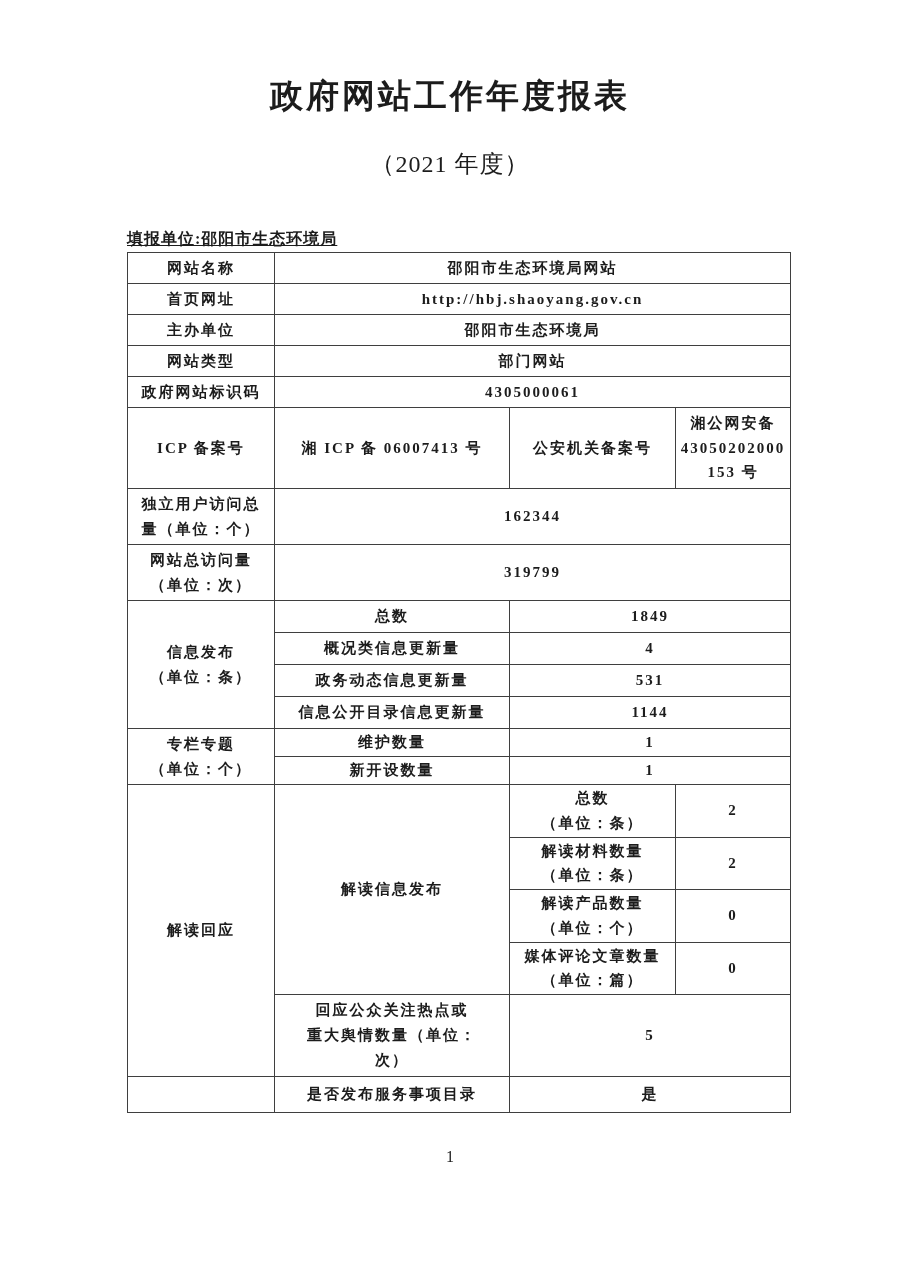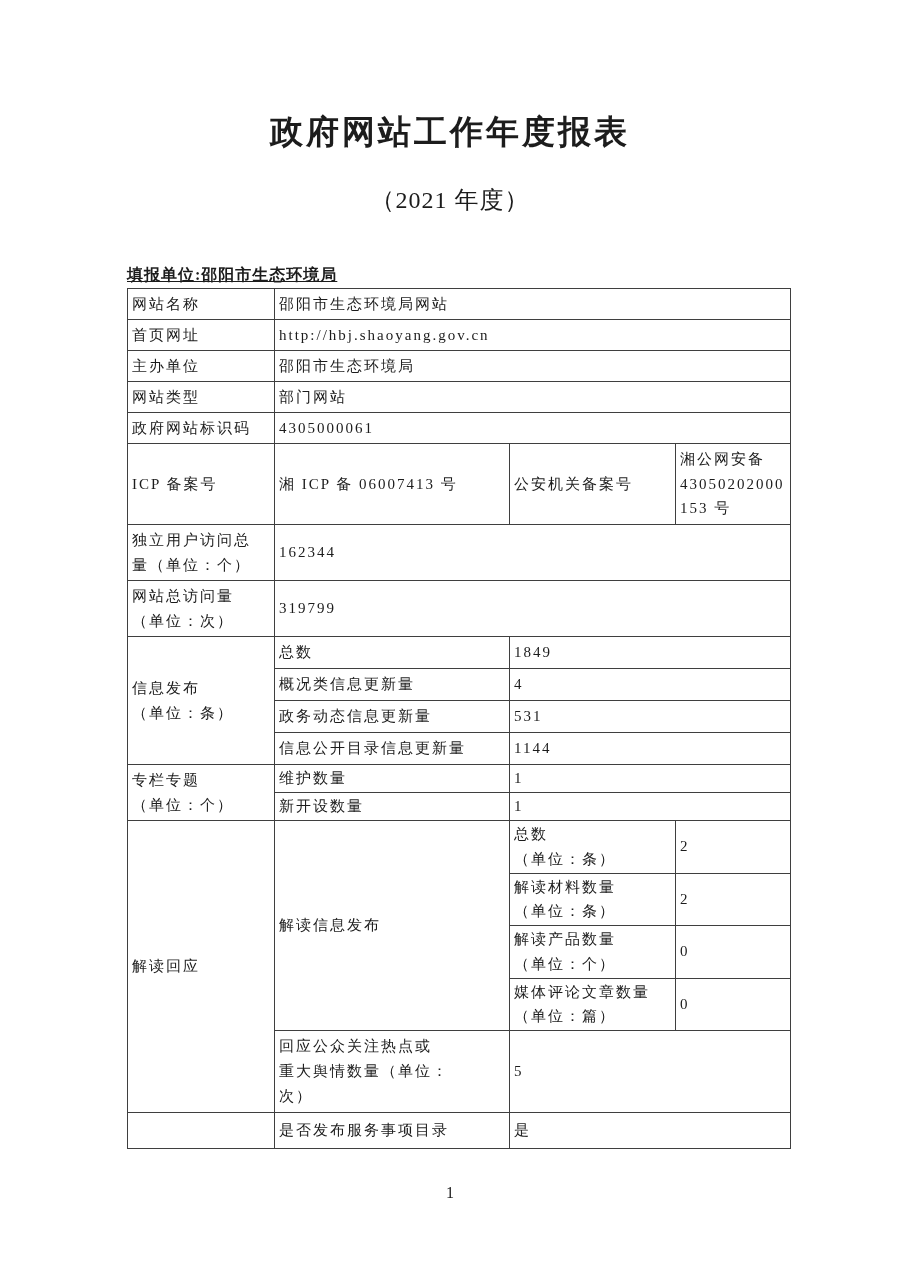--- a/index.html
+++ b/index.html
@@ -12,21 +12,21 @@
     height: 1272px;
     font-family: "Liberation Serif", "DejaVu Serif", serif;
     color: #1c1c1c;
     overflow: hidden;
   }
   .doc {
     width: 900px;
     height: 1100px;
     position: relative;
     box-sizing: border-box;
-    padding-top: 106px;
+    padding-top: 70px;
   }
   .doc-title {
     text-align: center;
     font-size: 33px;
     font-weight: bold;
     letter-spacing: 3px;
     line-height: 52px;
     margin: 0;
   }
   .doc-subtitle {
@@ -45,28 +45,29 @@
     text-decoration: underline;
   }
   table.report {
     border-collapse: collapse;
     table-layout: fixed;
     width: 663px;
     margin-left: 127px;
   }
   table.report td {
     border: 1px solid #3f3f3f;
-    text-align: left;
+    text-align: center;
     vertical-align: middle;
     font-size: 15px;
     letter-spacing: 2px;
     padding: 1px 4px;
     line-height: 1.65;
     overflow: hidden;
     box-sizing: border-box;
+    font-weight: bold;
   }
   td.ml {
     white-space: pre-line;
     margin-top: 44px;
   }
   .page-number {
     text-align: center;
     font-size: 16px;
     margin-top: 33px;
     line-height: 22px;

